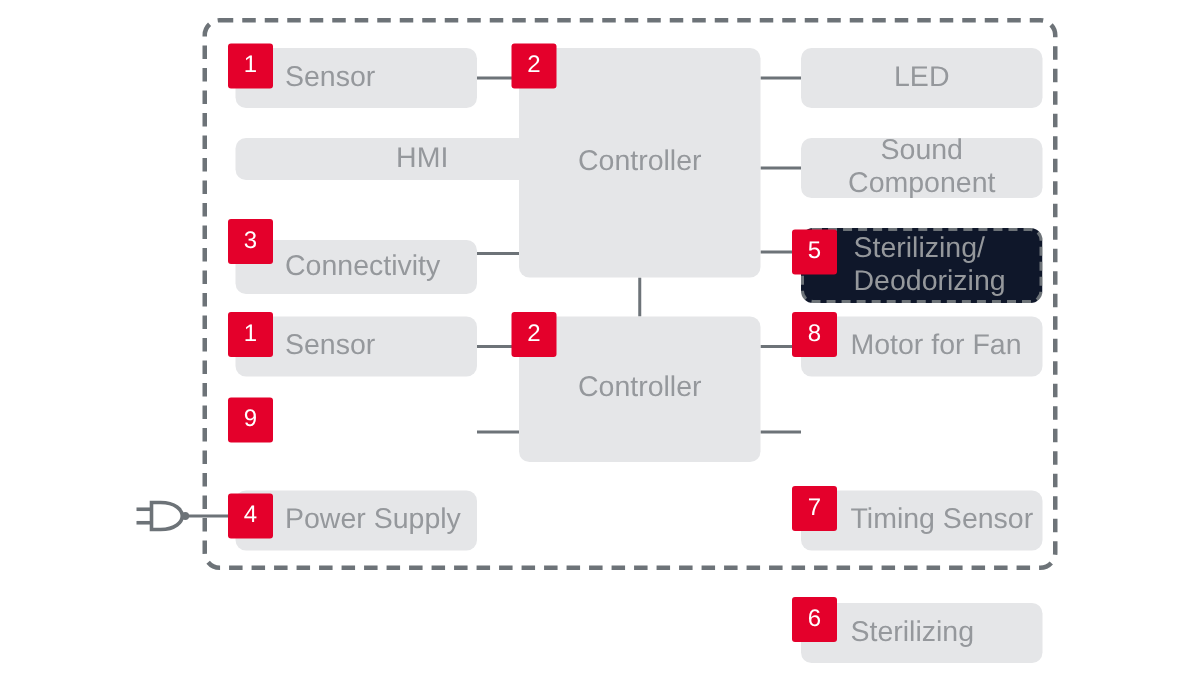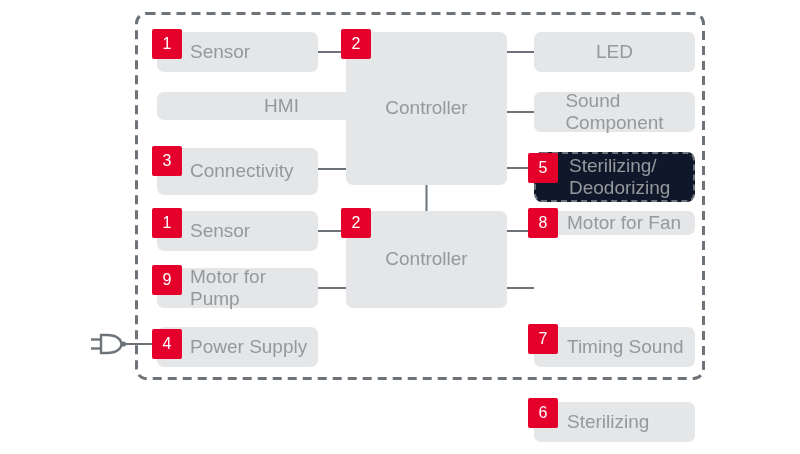--- a/index.html
+++ b/index.html
@@ -20,43 +20,43 @@
   .dash-outer{fill:none;stroke:var(--line);stroke-width:3;stroke-dasharray:9 6;}
   .wire{stroke:var(--line);stroke-width:2;fill:none;}
   .plug-stroke{stroke:var(--line);stroke-width:2.4;fill:none;}
   .plug-fill{fill:var(--line);stroke:none;}
   .box{
     position:absolute;background:var(--box-fill);border-radius:7px;
     display:flex;align-items:center;color:var(--label-text);
     font-size:19px;line-height:1.17;
   }
   .box span{white-space:pre-line;}
-  .ctr{justify-content:center;text-align:left;}
+  .ctr{justify-content:center;text-align:center;}
   .lead{justify-content:flex-start;padding-left:33px;box-sizing:border-box;}
   .dashed-box{
     background:#0f172a;border:2px dashed var(--line);border-radius:8px;
   }
   .badge{
     position:absolute;width:30px;height:30px;background:var(--accent-red);
     color:var(--badge-text);font-size:16px;border-radius:2px;
     display:flex;align-items:center;justify-content:center;
   }
   
   .p-l0{left:157px;top:32px;width:161px;height:40px;}
   .p-l1{left:157px;top:92px;width:161px;height:28px;padding-left:44px;}
-  .p-l2{left:157px;top:148px;width:161px;height:47px;}
+  .p-l2{left:157px;top:160px;width:161px;height:36px;}
   .p-l3{left:157px;top:211px;width:161px;height:40px;}
   .p-l4{left:157px;top:268px;width:161px;height:40px;}
   .p-l5{left:157px;top:327px;width:161px;height:40px;}
   .p-c0{left:346px;top:32px;width:161px;height:153px;}
   .p-c1{left:346px;top:211px;width:161px;height:97px;}
   .p-r0{left:534px;top:32px;width:161px;height:40px;}
   .p-r1{left:534px;top:92px;width:161px;height:40px;}
   .p-r2{left:534px;top:152px;width:161px;height:50px;box-sizing:border-box;}
-  .p-r3{left:534px;top:211px;width:161px;height:24px;}
+  .p-r3{left:534px;top:211px;width:161px;height:40px;}
   .p-r4{left:534px;top:268px;width:161px;height:40px;}
   .p-r5{left:534px;top:327px;width:161px;height:40px;}
   .p-o0{left:534px;top:402px;width:161px;height:40px;}
   
   .pb-l0{left:152px;top:29px;}
   .pb-l2{left:152px;top:146px;}
   .pb-l3{left:152px;top:208px;}
   .pb-l4{left:152px;top:265px;}
   .pb-l5{left:152px;top:329px;}
   .pb-c0{left:341px;top:29px;}
@@ -100,23 +100,20 @@
   </div>
   <div class="box ctr p-l1">
     <span>HMI</span>
   </div>
   <div class="box lead p-l2">
     <span>Connectivity</span>
   </div>
   <div class="box lead p-l3">
     <span>Sensor</span>
   </div>
-  <div class="box lead p-l4">
-    <span>Motor for Pump</span>
-  </div>
   <div class="box lead p-l5">
     <span>Power Supply</span>
   </div>
 
   <div class="box ctr p-c0">
     <span>Controller</span>
   </div>
   <div class="box ctr p-c1">
     <span>Controller</span>
   </div>
@@ -129,21 +126,21 @@
 Component</span>
   </div>
   <div class="box lead dashed-box p-r2">
     <span>Sterilizing/
 Deodorizing</span>
   </div>
   <div class="box lead p-r3">
     <span>Motor for Fan</span>
   </div>
   <div class="box lead p-r5">
-    <span>Timing Sound</span>
+    <span>Timing Sensor</span>
   </div>
 
   <div class="box lead p-o0">
     <span>Sterilizing</span>
   </div>
 
   <div class="badge pb-l0">1</div>
   <div class="badge pb-l2">3</div>
   <div class="badge pb-l3">1</div>
   <div class="badge pb-l4">9</div>

